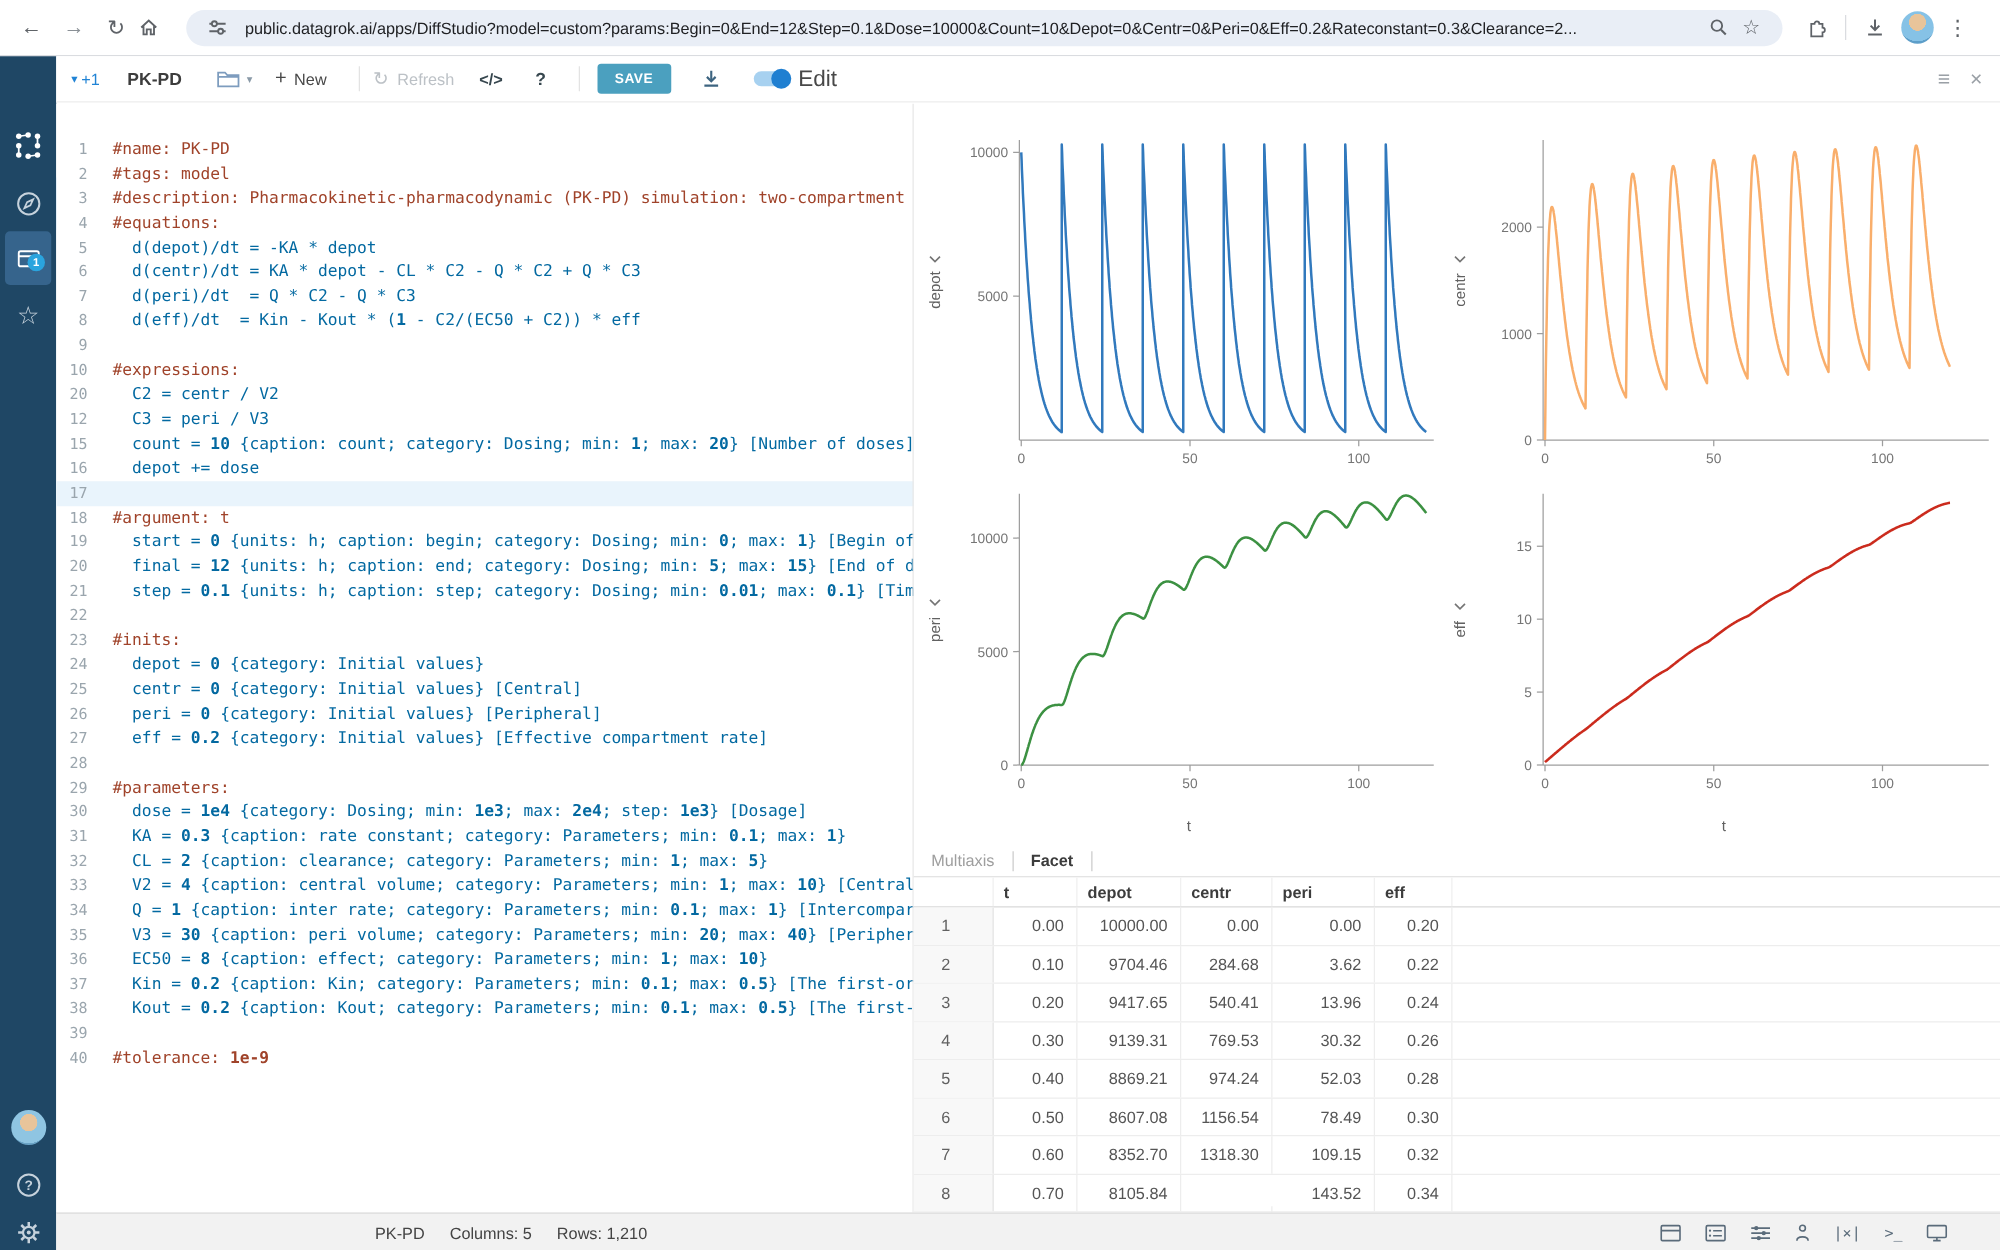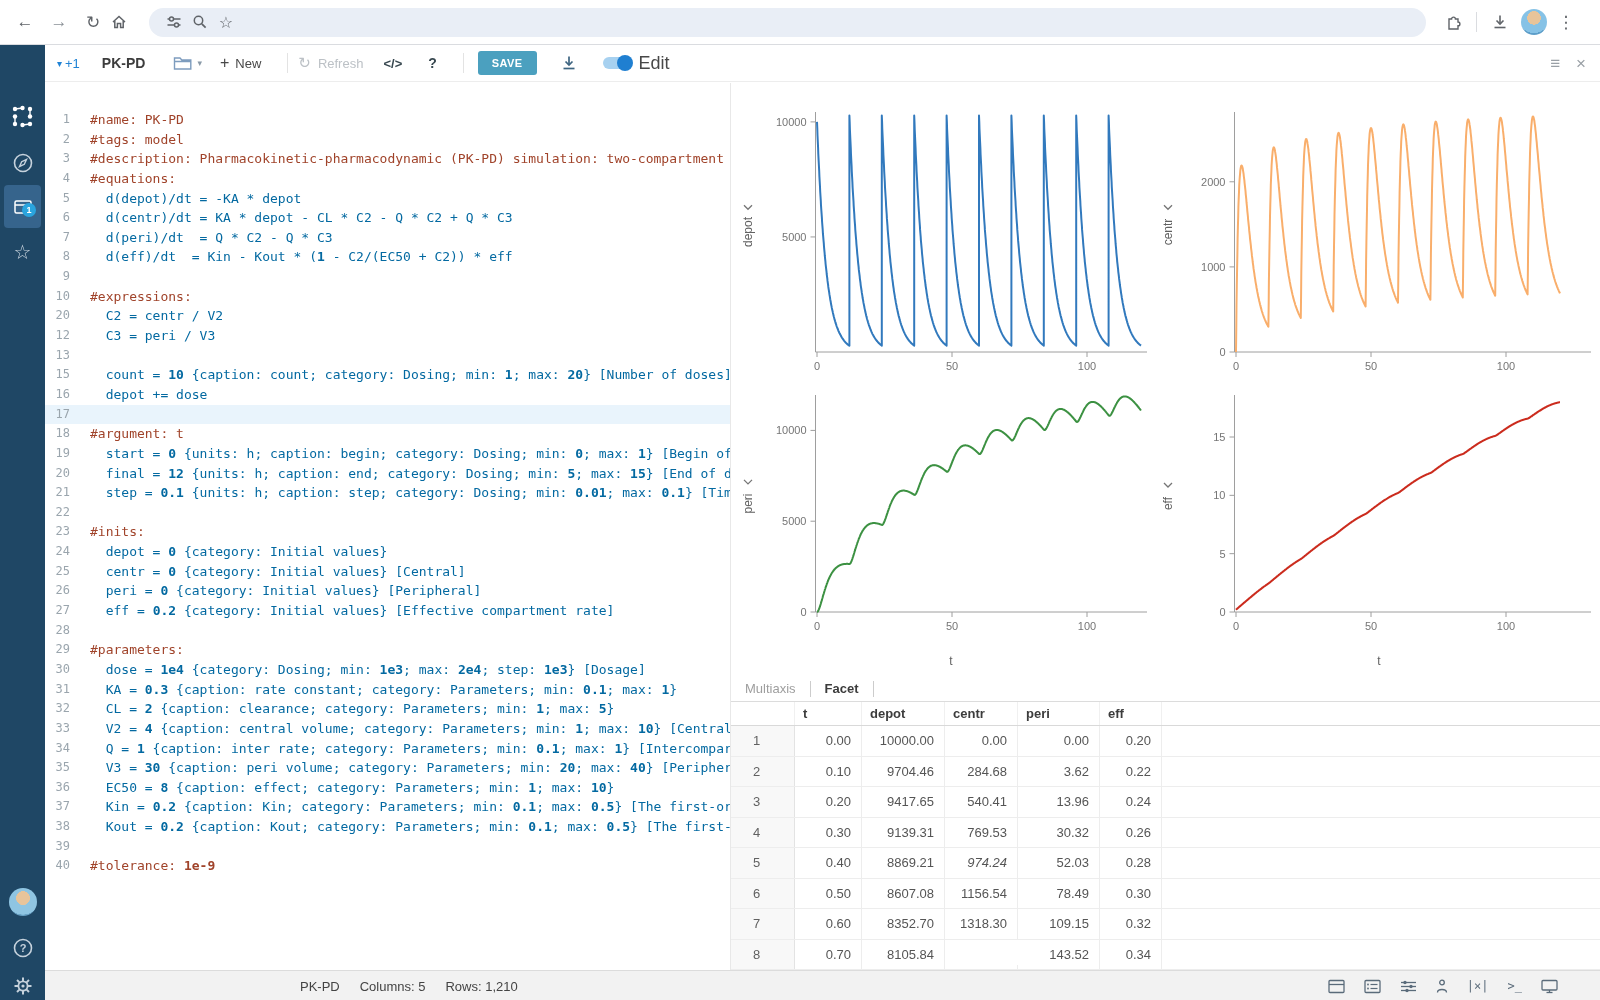--- a/index.html
+++ b/index.html
@@ -107,20 +107,21 @@
       <span class="pillicon">
         <svg width="16" height="16" viewBox="0 0 16 16">
             <g stroke="#5f6368" stroke-width="1.5" fill="none">
               <line x1="1.5" y1="5" x2="14.5" y2="5"></line>
               <line x1="1.5" y1="11" x2="14.5" y2="11"></line>
               <circle cx="5.5" cy="5" r="2" fill="#e9eef6"></circle>
               <circle cx="10.5" cy="11" r="2" fill="#e9eef6"></circle>
             </g>
           </svg>
       </span>
+      <span class="url">public.datagrok.ai/apps/DiffStudio?model=custom?params:Begin=0&amp;End=12&amp;Step=0.1&amp;Dose=10000&amp;Count=10&amp;Depot=0&amp;Centr=0&amp;Peri=0&amp;Eff=0.2&amp;Rateconstant=0.3&amp;Clearance=2...</span>
       <span class="pillicon">
         <svg width="16" height="16" viewBox="0 0 16 16">
             <circle cx="6.5" cy="6.5" r="4.2" fill="none" stroke="#5f6368" stroke-width="1.5"></circle>
             <line x1="9.8" y1="9.8" x2="13.6" y2="13.6" stroke="#5f6368" stroke-width="1.7"></line>
           </svg>
       </span>
       <span class="pillicon" style="font-size:16px;">☆</span>
     </div>
     <div class="chromeright">
       <span class="pillicon" style="width:30px;">
@@ -257,21 +258,20 @@
       <div class="cl"><span class="num">3</span><span class="code directive">#description: Pharmacokinetic-pharmacodynamic (PK-PD) simulation: two-compartment m</span></div>
       <div class="cl"><span class="num">4</span><span class="code directive">#equations:</span></div>
       <div class="cl"><span class="num">5</span><span class="code plain">  d(depot)/dt = -KA * depot</span></div>
       <div class="cl"><span class="num">6</span><span class="code plain">  d(centr)/dt = KA * depot - CL * C2 - Q * C2 + Q * C3</span></div>
       <div class="cl"><span class="num">7</span><span class="code plain">  d(peri)/dt  = Q * C2 - Q * C3</span></div>
       <div class="cl"><span class="num">8</span><span class="code plain">  d(eff)/dt  = Kin - Kout * (<b>1</b> - C2/(EC50 + C2)) * eff</span></div>
       <div class="cl"><span class="num">9</span><span class="code plain"></span></div>
       <div class="cl"><span class="num">10</span><span class="code directive">#expressions:</span></div>
       <div class="cl"><span class="num">20</span><span class="code plain">  C2 = centr / V2</span></div>
       <div class="cl"><span class="num">12</span><span class="code plain">  C3 = peri / V3</span></div>
-      <div class="cl"><span class="num">13</span><span class="code plain"></span></div>
       <div class="cl"><span class="num">15</span><span class="code plain">  count = <b>10</b> {caption: count; category: Dosing; min: <b>1</b>; max: <b>20</b>} [Number of doses]</span></div>
       <div class="cl"><span class="num">16</span><span class="code plain">  depot += dose</span></div>
       <div class="cl active"><span class="num">17</span><span class="code plain"></span></div>
       <div class="cl"><span class="num">18</span><span class="code directive">#argument: t</span></div>
       <div class="cl"><span class="num">19</span><span class="code plain">  start = <b>0</b> {units: h; caption: begin; category: Dosing; min: <b>0</b>; max: <b>1</b>} [Begin of</span></div>
       <div class="cl"><span class="num">20</span><span class="code plain">  final = <b>12</b> {units: h; caption: end; category: Dosing; min: <b>5</b>; max: <b>15</b>} [End of do</span></div>
       <div class="cl"><span class="num">21</span><span class="code plain">  step = <b>0.1</b> {units: h; caption: step; category: Dosing; min: <b>0.01</b>; max: <b>0.1</b>} [Time</span></div>
       <div class="cl"><span class="num">22</span><span class="code plain"></span></div>
       <div class="cl"><span class="num">23</span><span class="code directive">#inits:</span></div>
       <div class="cl"><span class="num">24</span><span class="code plain">  depot = <b>0</b> {category: Initial values}</span></div>
@@ -449,21 +449,21 @@
         <div class="g-cell" style="width:83px;">9139.31</div>
         <div class="g-cell" style="width:73px;">769.53</div>
         <div class="g-cell" style="width:82px;">30.32</div>
         <div class="g-cell" style="width:62px;">0.26</div>
         <div class="g-cell" style="flex:1;border-right:none;"></div>
       </div>
       <div class="g-row">
         <div class="g-rownum" style="width:64px;">5</div>
         <div class="g-cell" style="width:67px;">0.40</div>
         <div class="g-cell" style="width:83px;">8869.21</div>
-        <div class="g-cell" style="width:73px;font-style:italic;">974.24</div>
+        <div class="g-cell" style="width:73px;">974.24</div>
         <div class="g-cell" style="width:82px;">52.03</div>
         <div class="g-cell" style="width:62px;">0.28</div>
         <div class="g-cell" style="flex:1;border-right:none;"></div>
       </div>
       <div class="g-row">
         <div class="g-rownum" style="width:64px;">6</div>
         <div class="g-cell" style="width:67px;">0.50</div>
         <div class="g-cell" style="width:83px;">8607.08</div>
         <div class="g-cell" style="width:73px;">1156.54</div>
         <div class="g-cell" style="width:82px;">78.49</div>

